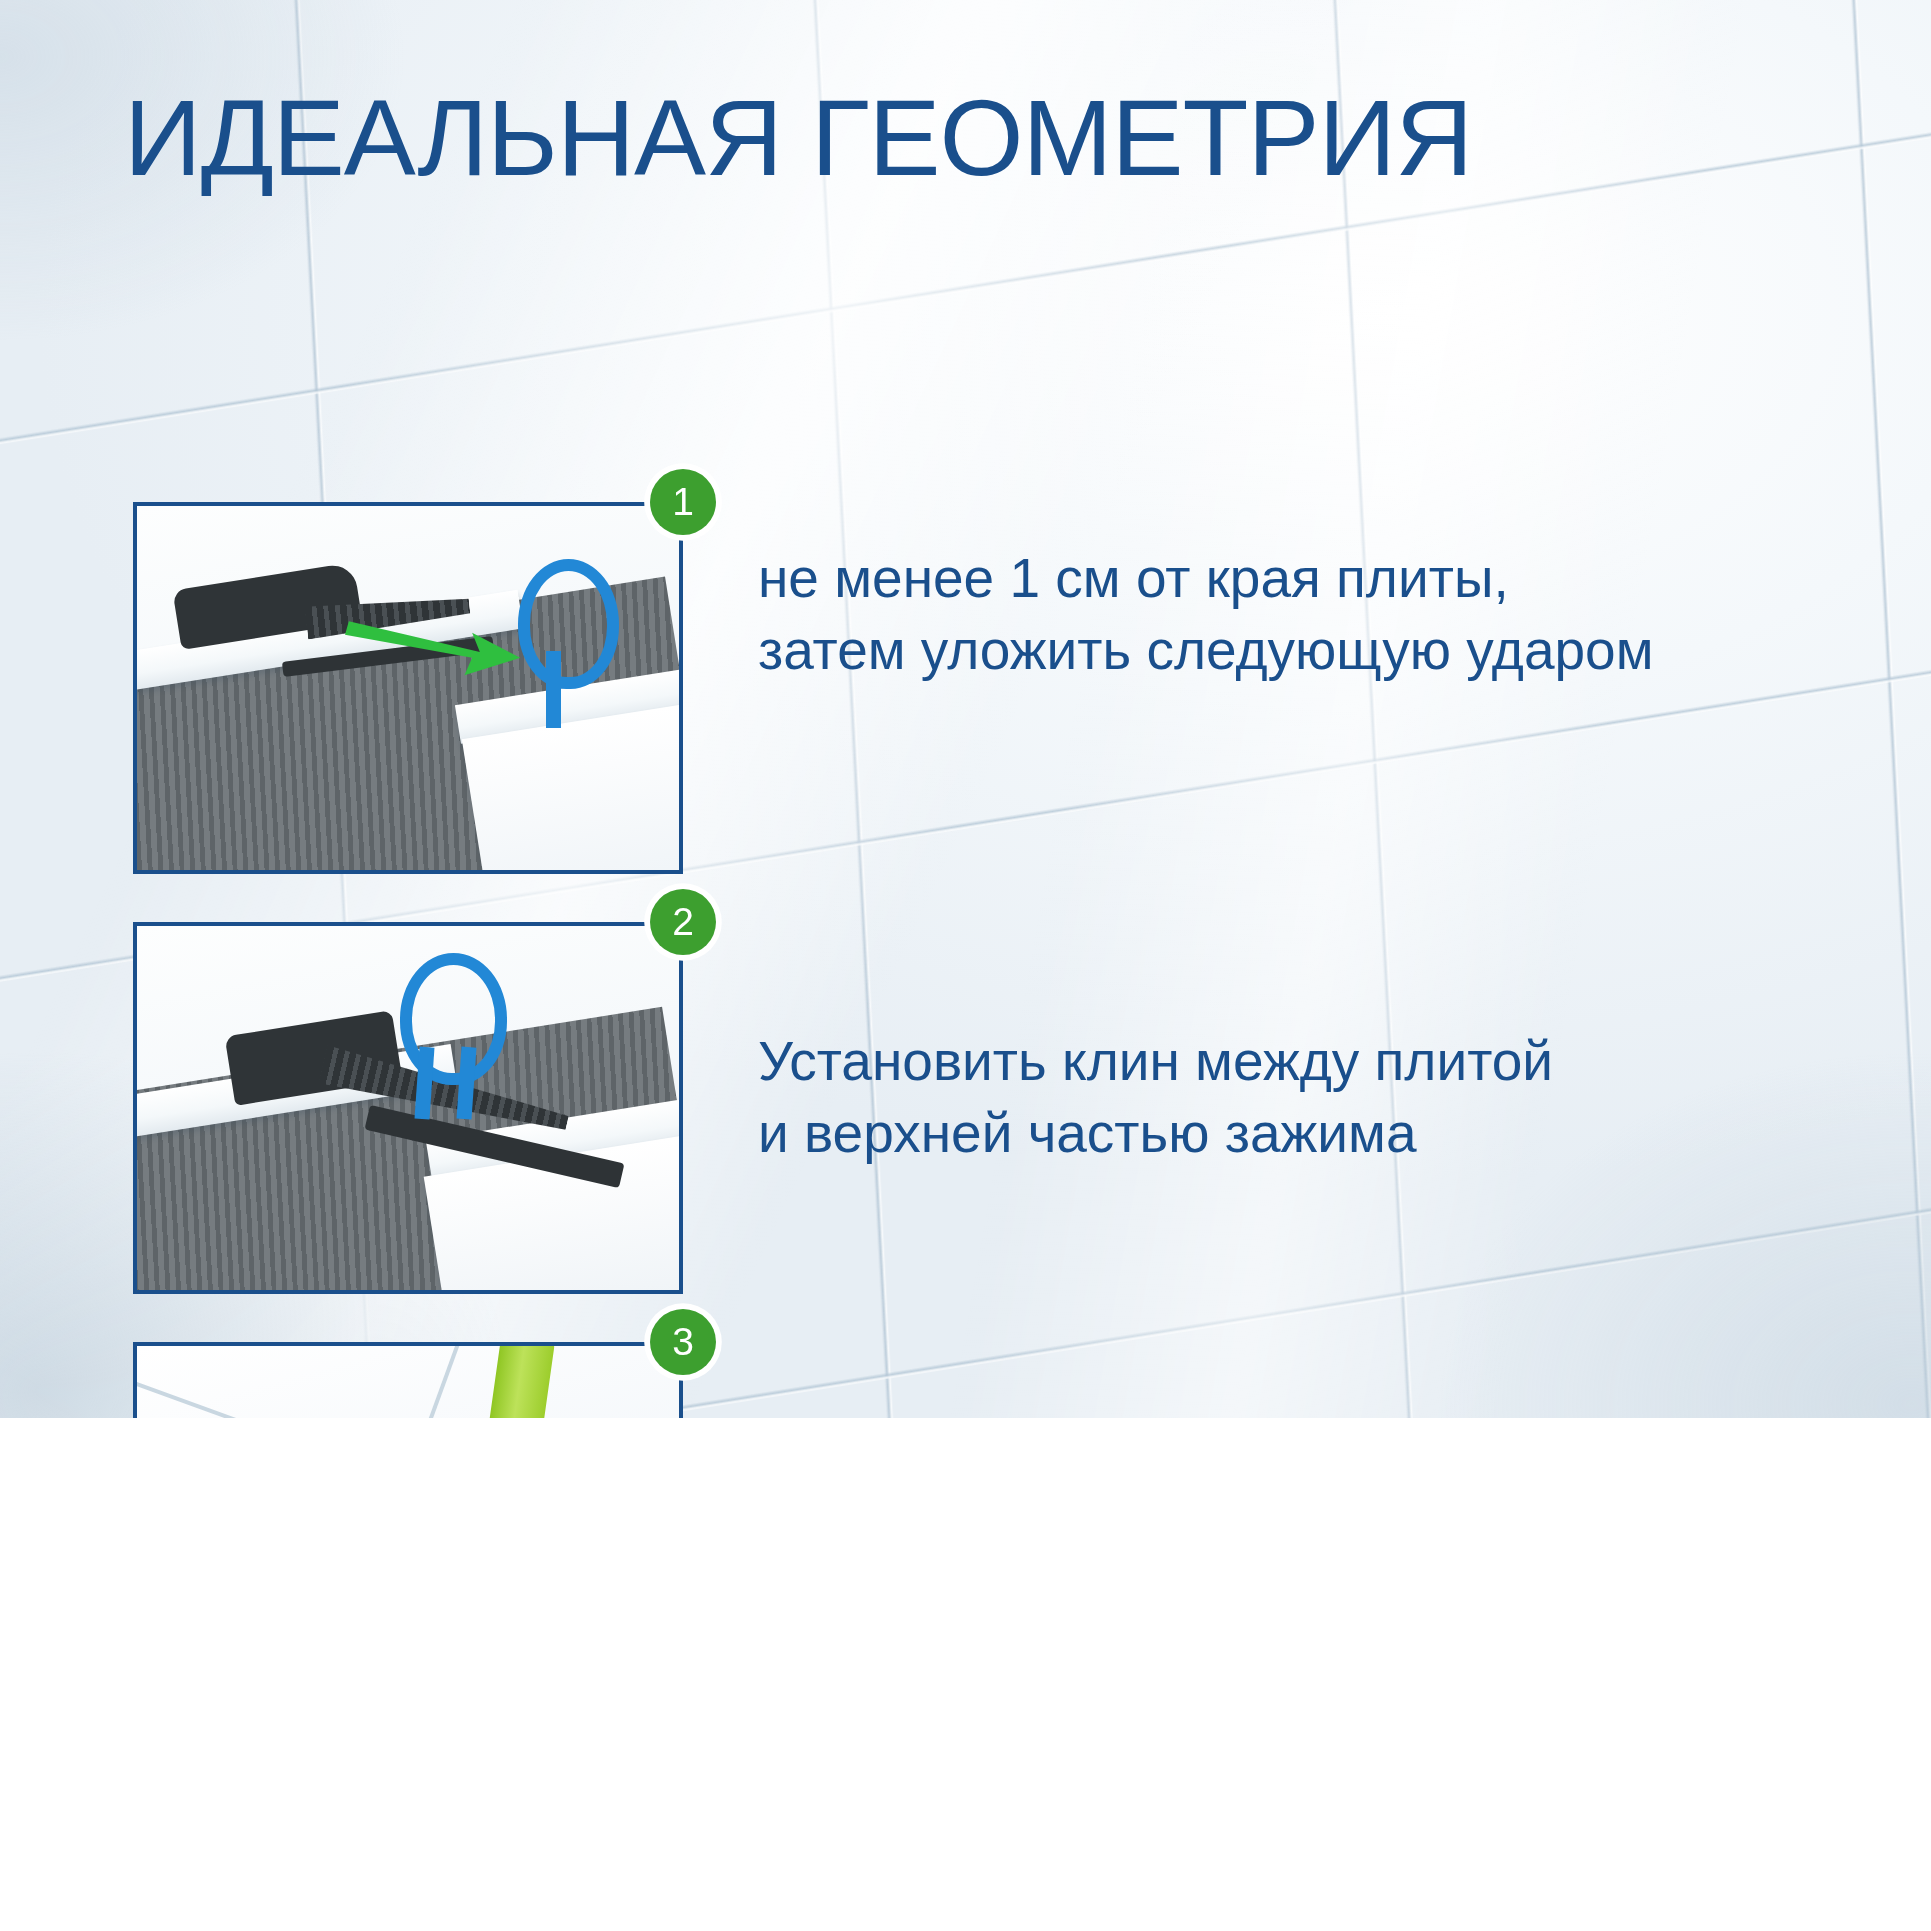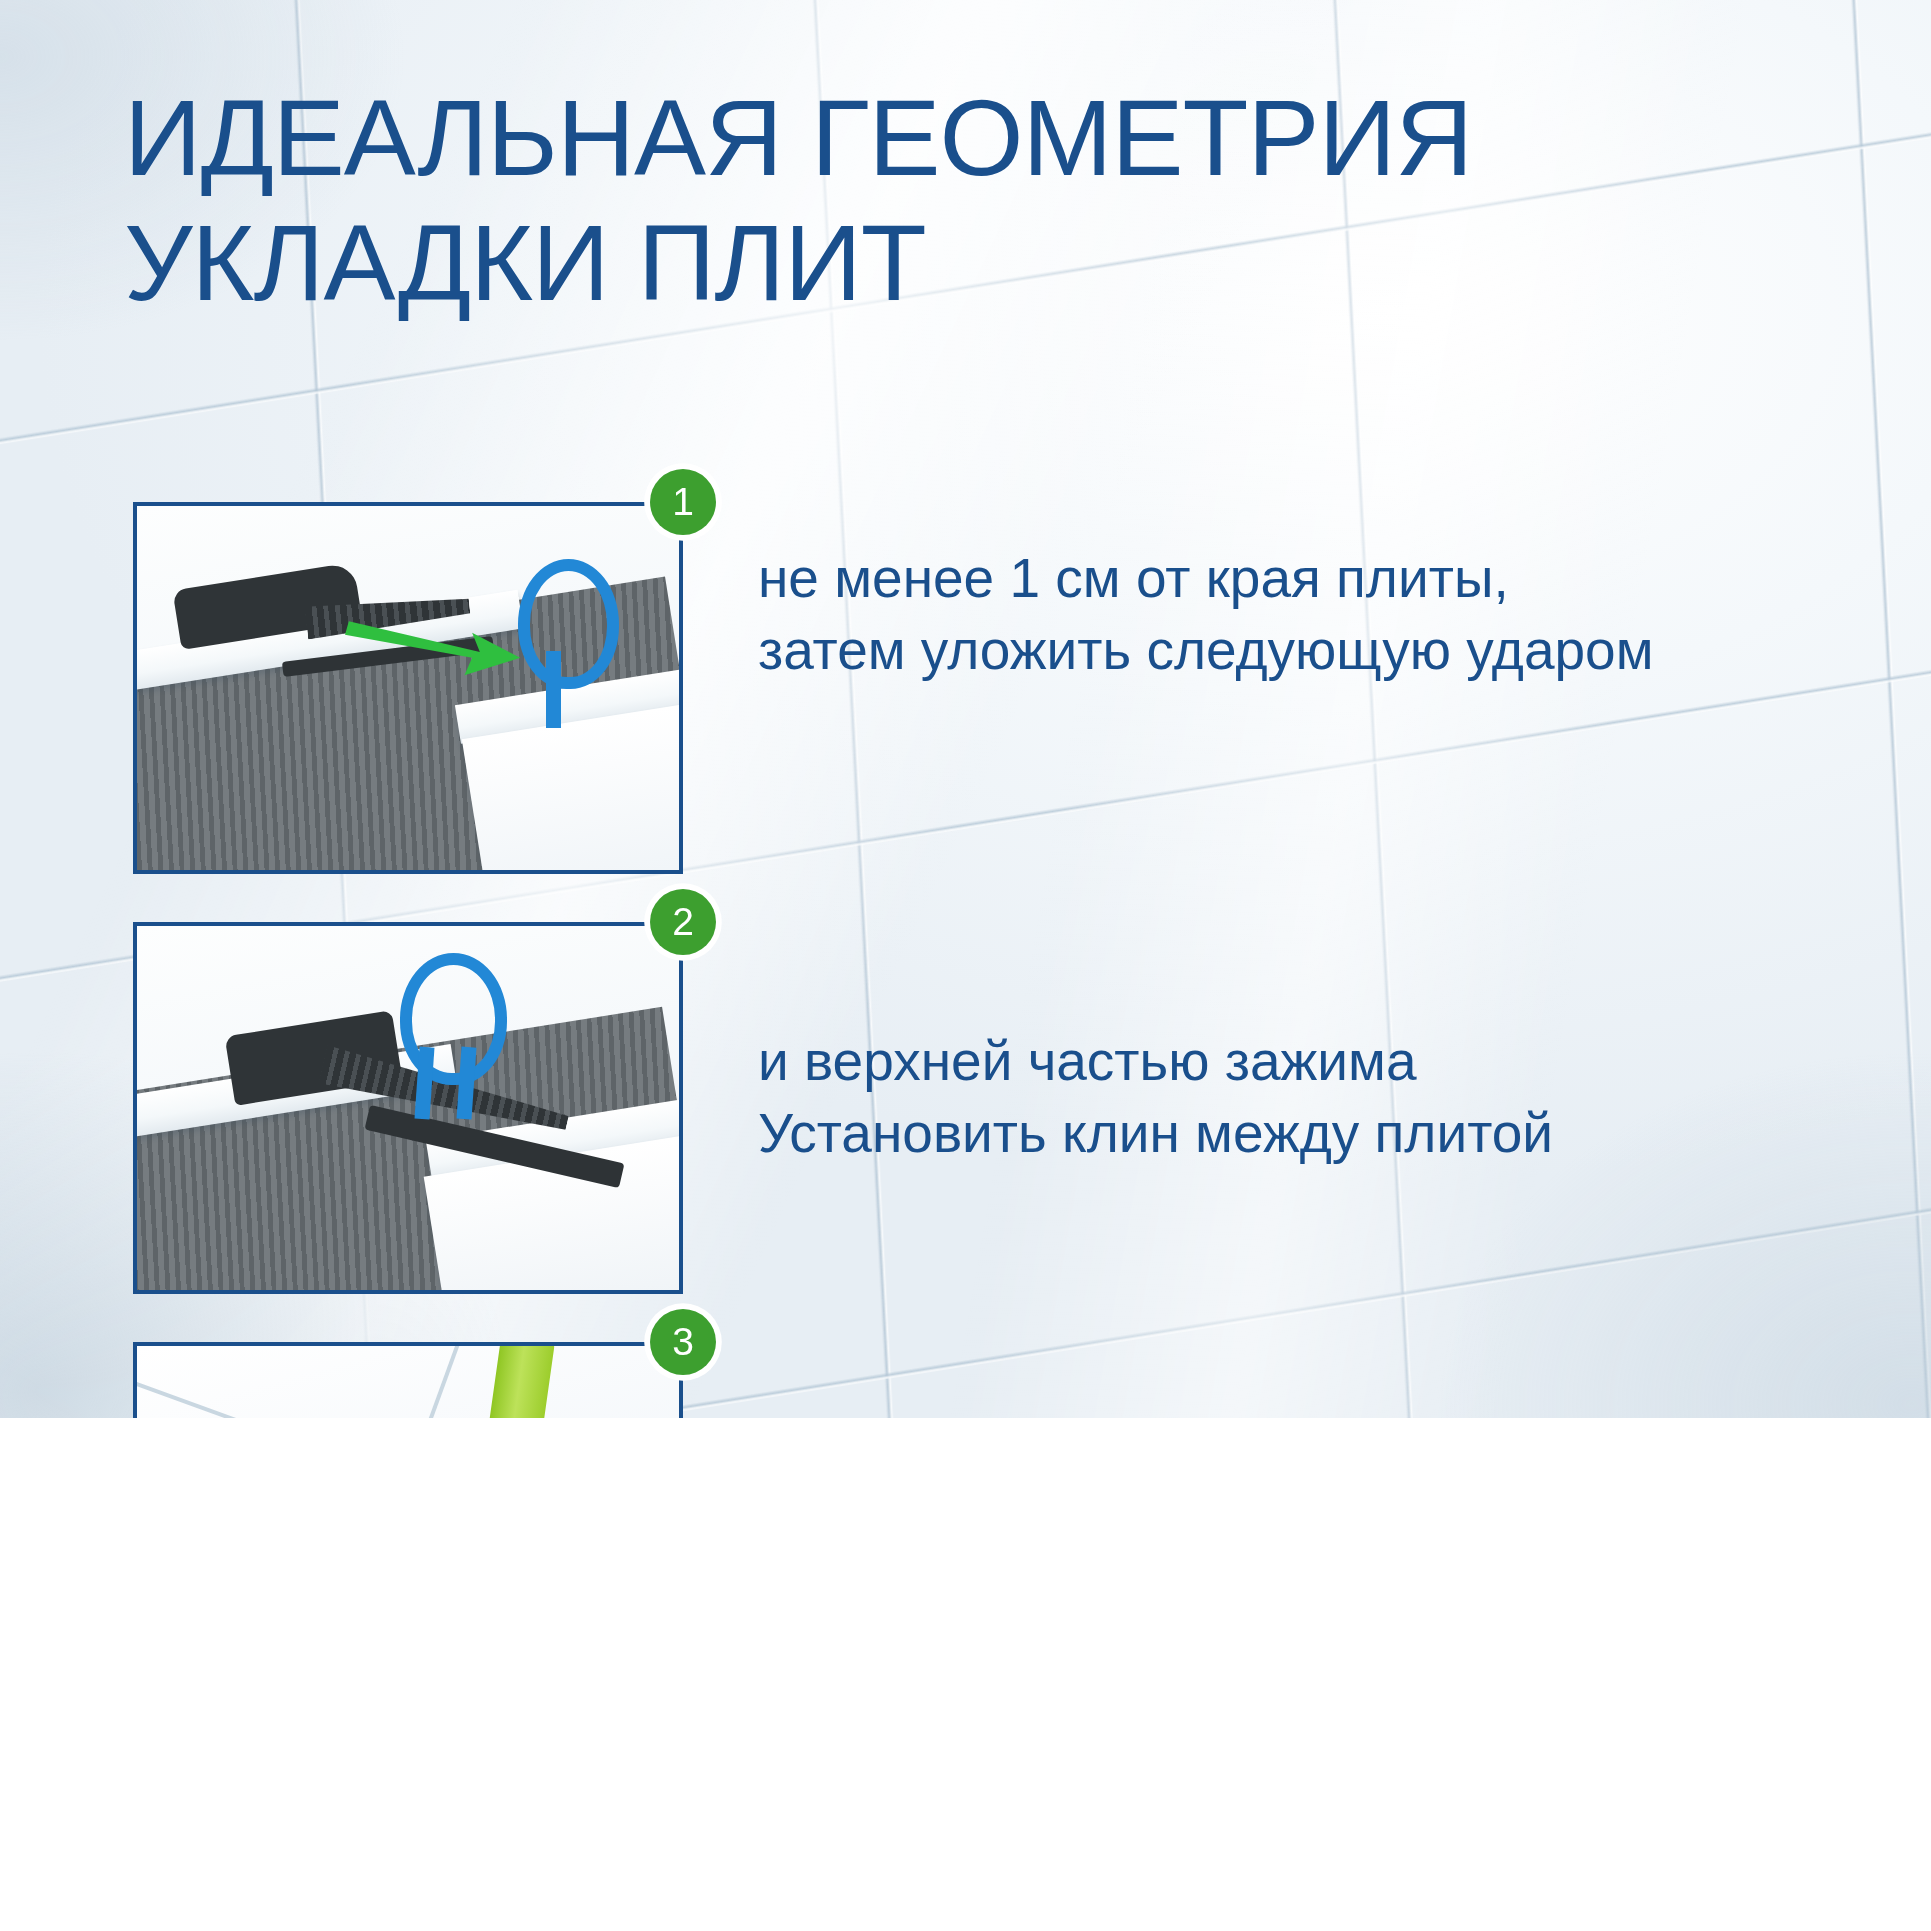--- a/index.html
+++ b/index.html
@@ -207,21 +207,20 @@
     <div class="hline" style="top:676px"></div>
     <div class="hline" style="top:1207px"></div>
     <div class="hline" style="top:1738px"></div>
     <div class="hline" style="top:2259px"></div>
   </div>
   <div class="sheen"></div>
   <div class="corner-shade"></div>
 
   <div class="title-block">
     <div class="title-line">ИДЕАЛЬНАЯ ГЕОМЕТРИЯ</div>
-    <div class="title-line">УКЛАДКИ ПЛИТ</div>
   </div>
 
   <div class="steps">
 
     <div class="step step-1">
       <div class="thumb-wrap">
         <div class="thumb">
           <div class="ill">
 
             <div class="mortar" style="top:164px;height:290px"></div>
@@ -266,22 +265,22 @@
             <div class="dark" style="position:absolute;left:227px;top:208px;width:261px;height:25px;transform:rotate(13deg);border-radius:3.9px;"></div>
 
             <div class="ring" style="left:263px;top:27px;width:83px;height:108px;"></div>
             <div class="ring-stem" style="left:280px;top:121px;height:72px;transform:rotate(4deg);"></div>
             <div class="ring-stem" style="left:322px;top:121px;height:72px;transform:rotate(4deg);"></div>
           </div>
         </div>
         <div class="badge">2</div>
       </div>
       <div class="step-text">
+        <div>Установить клин между плитой</div>
         <div>и верхней частью зажима</div>
-        <div>Установить клин между плитой</div>
       </div>
     </div>
 
     <div class="step step-3">
       <div class="thumb-wrap">
         <div class="thumb">
           <div class="ill" style="background:linear-gradient(165deg,#ffffff 0%,#f2f6fa 60%,#e9eff4 100%)">
 
             <div style="position:absolute;left:-39px;top:145px;width:676px;height:3.9px;background:#c9d7e1;transform:rotate(20deg);"></div>
             <div style="position:absolute;left:241px;top:-39px;width:3.9px;height:502px;background:#c9d7e1;transform:rotate(20deg);"></div>

